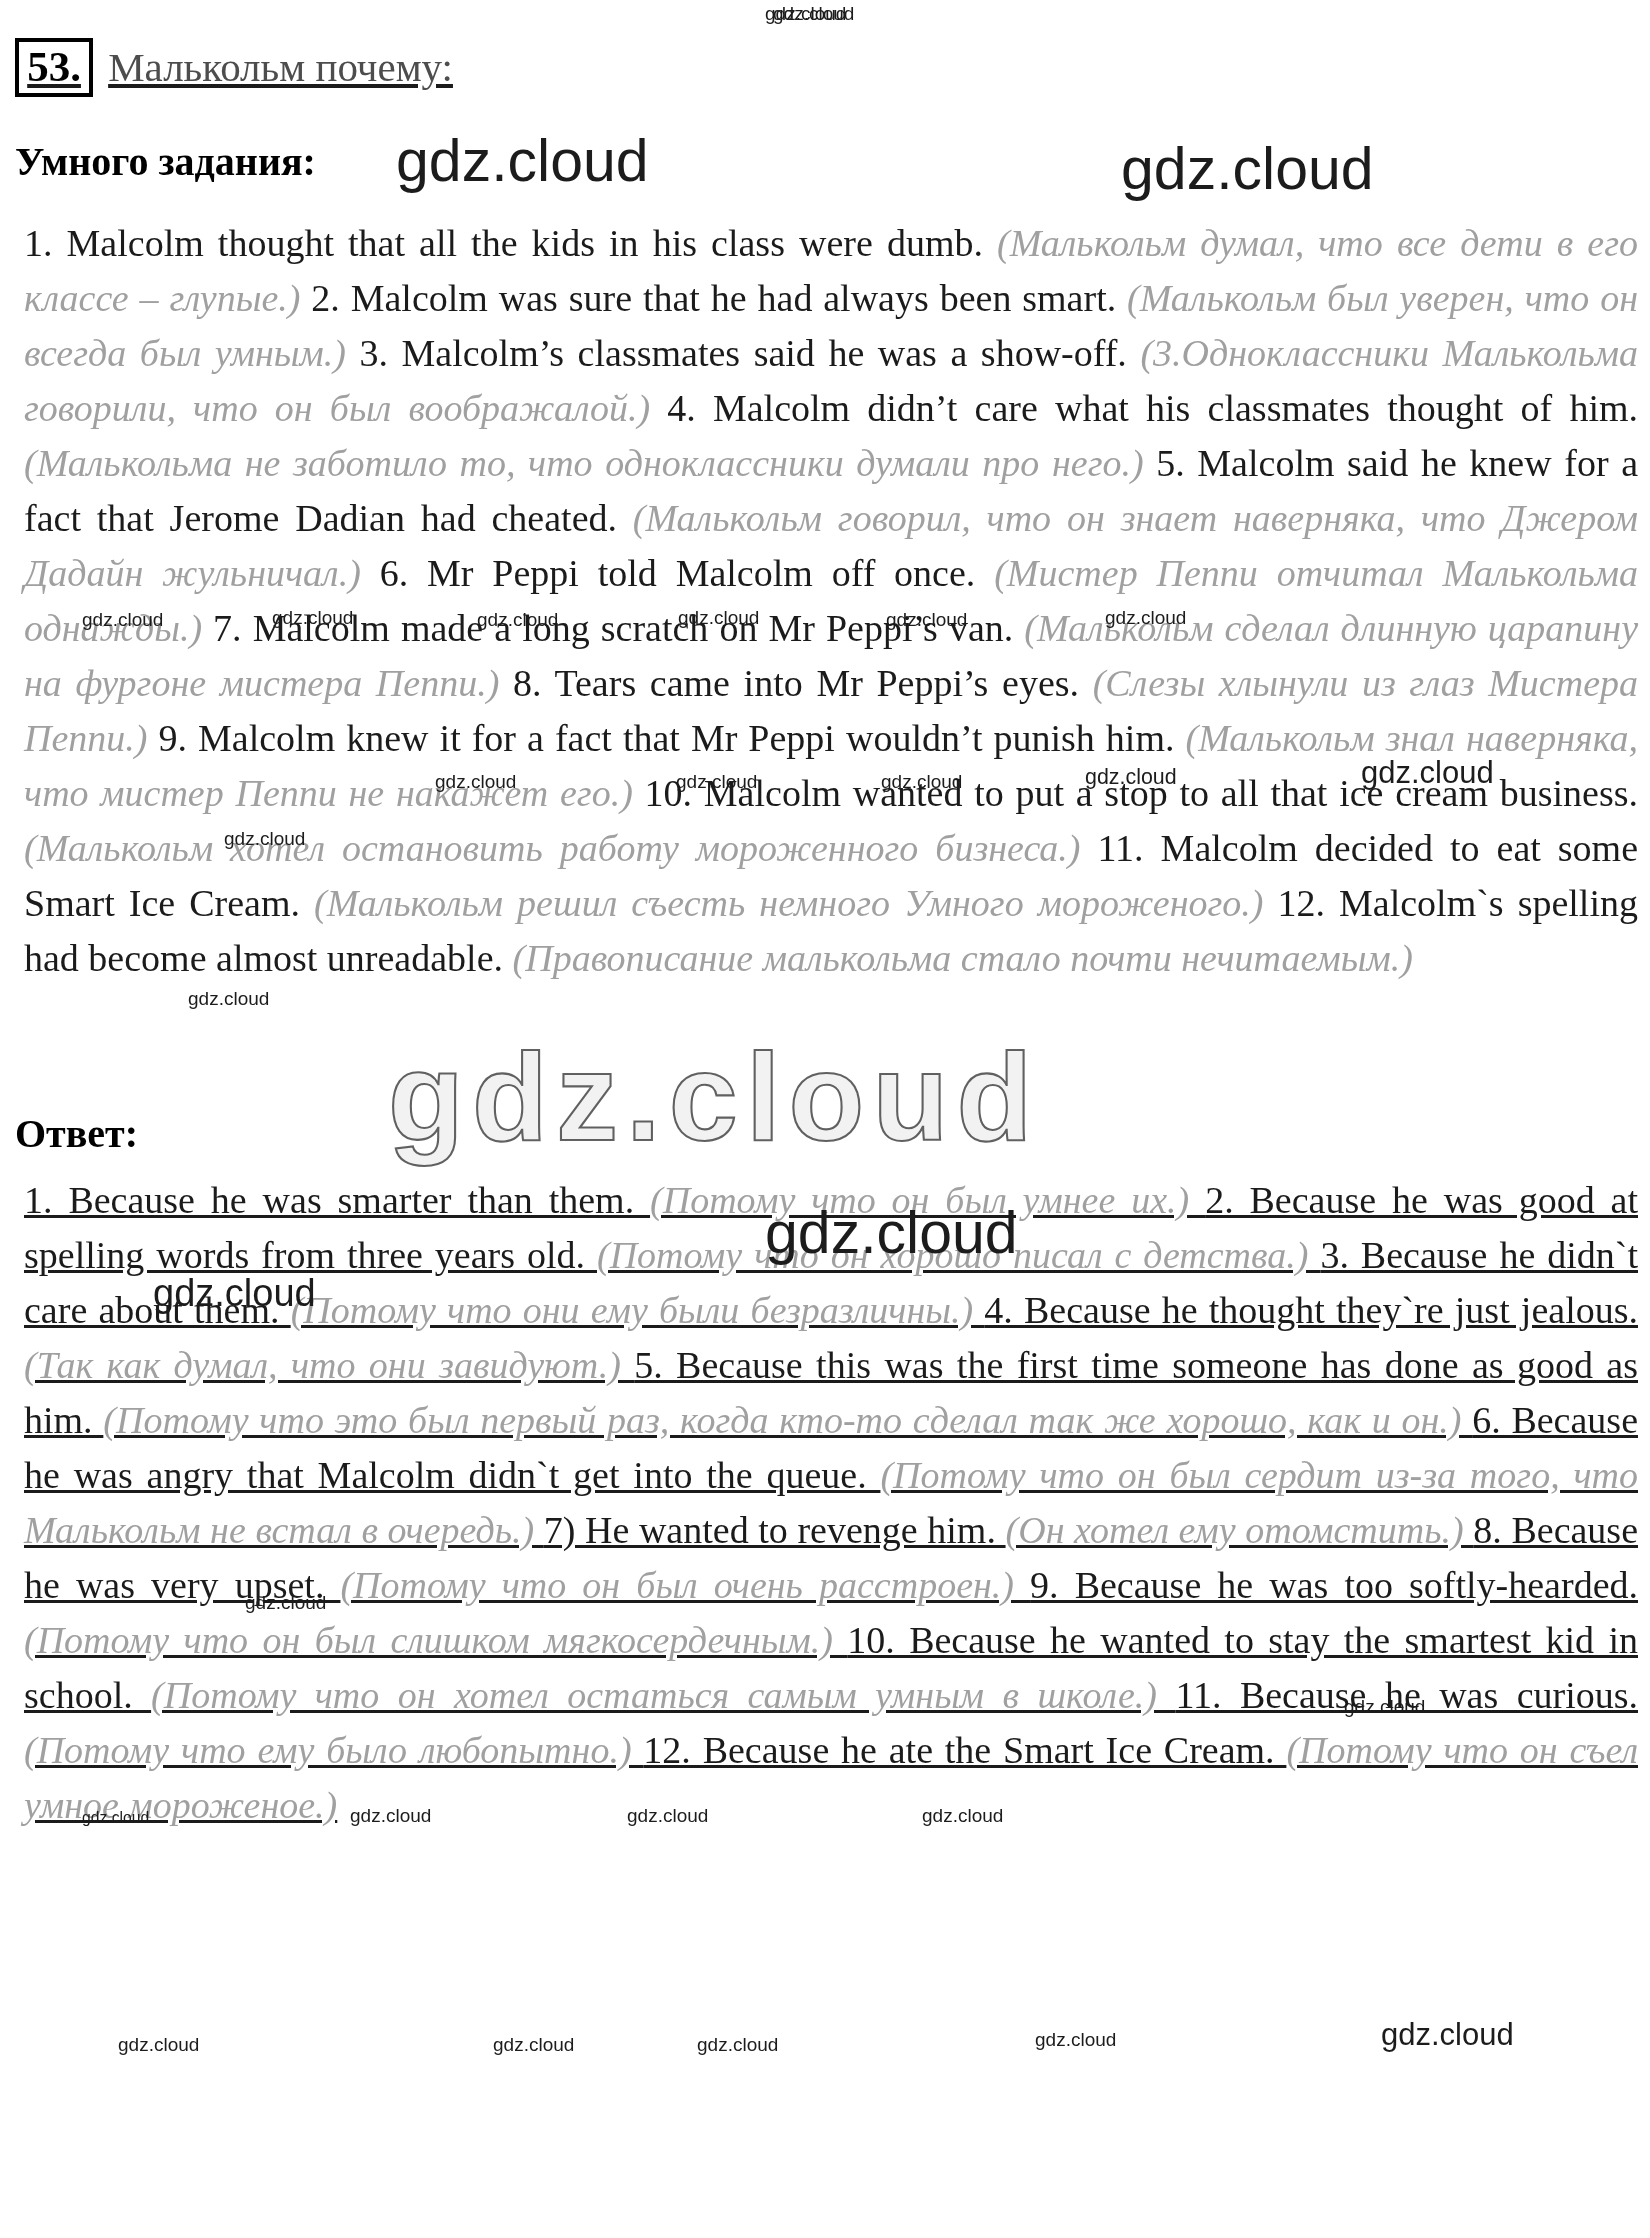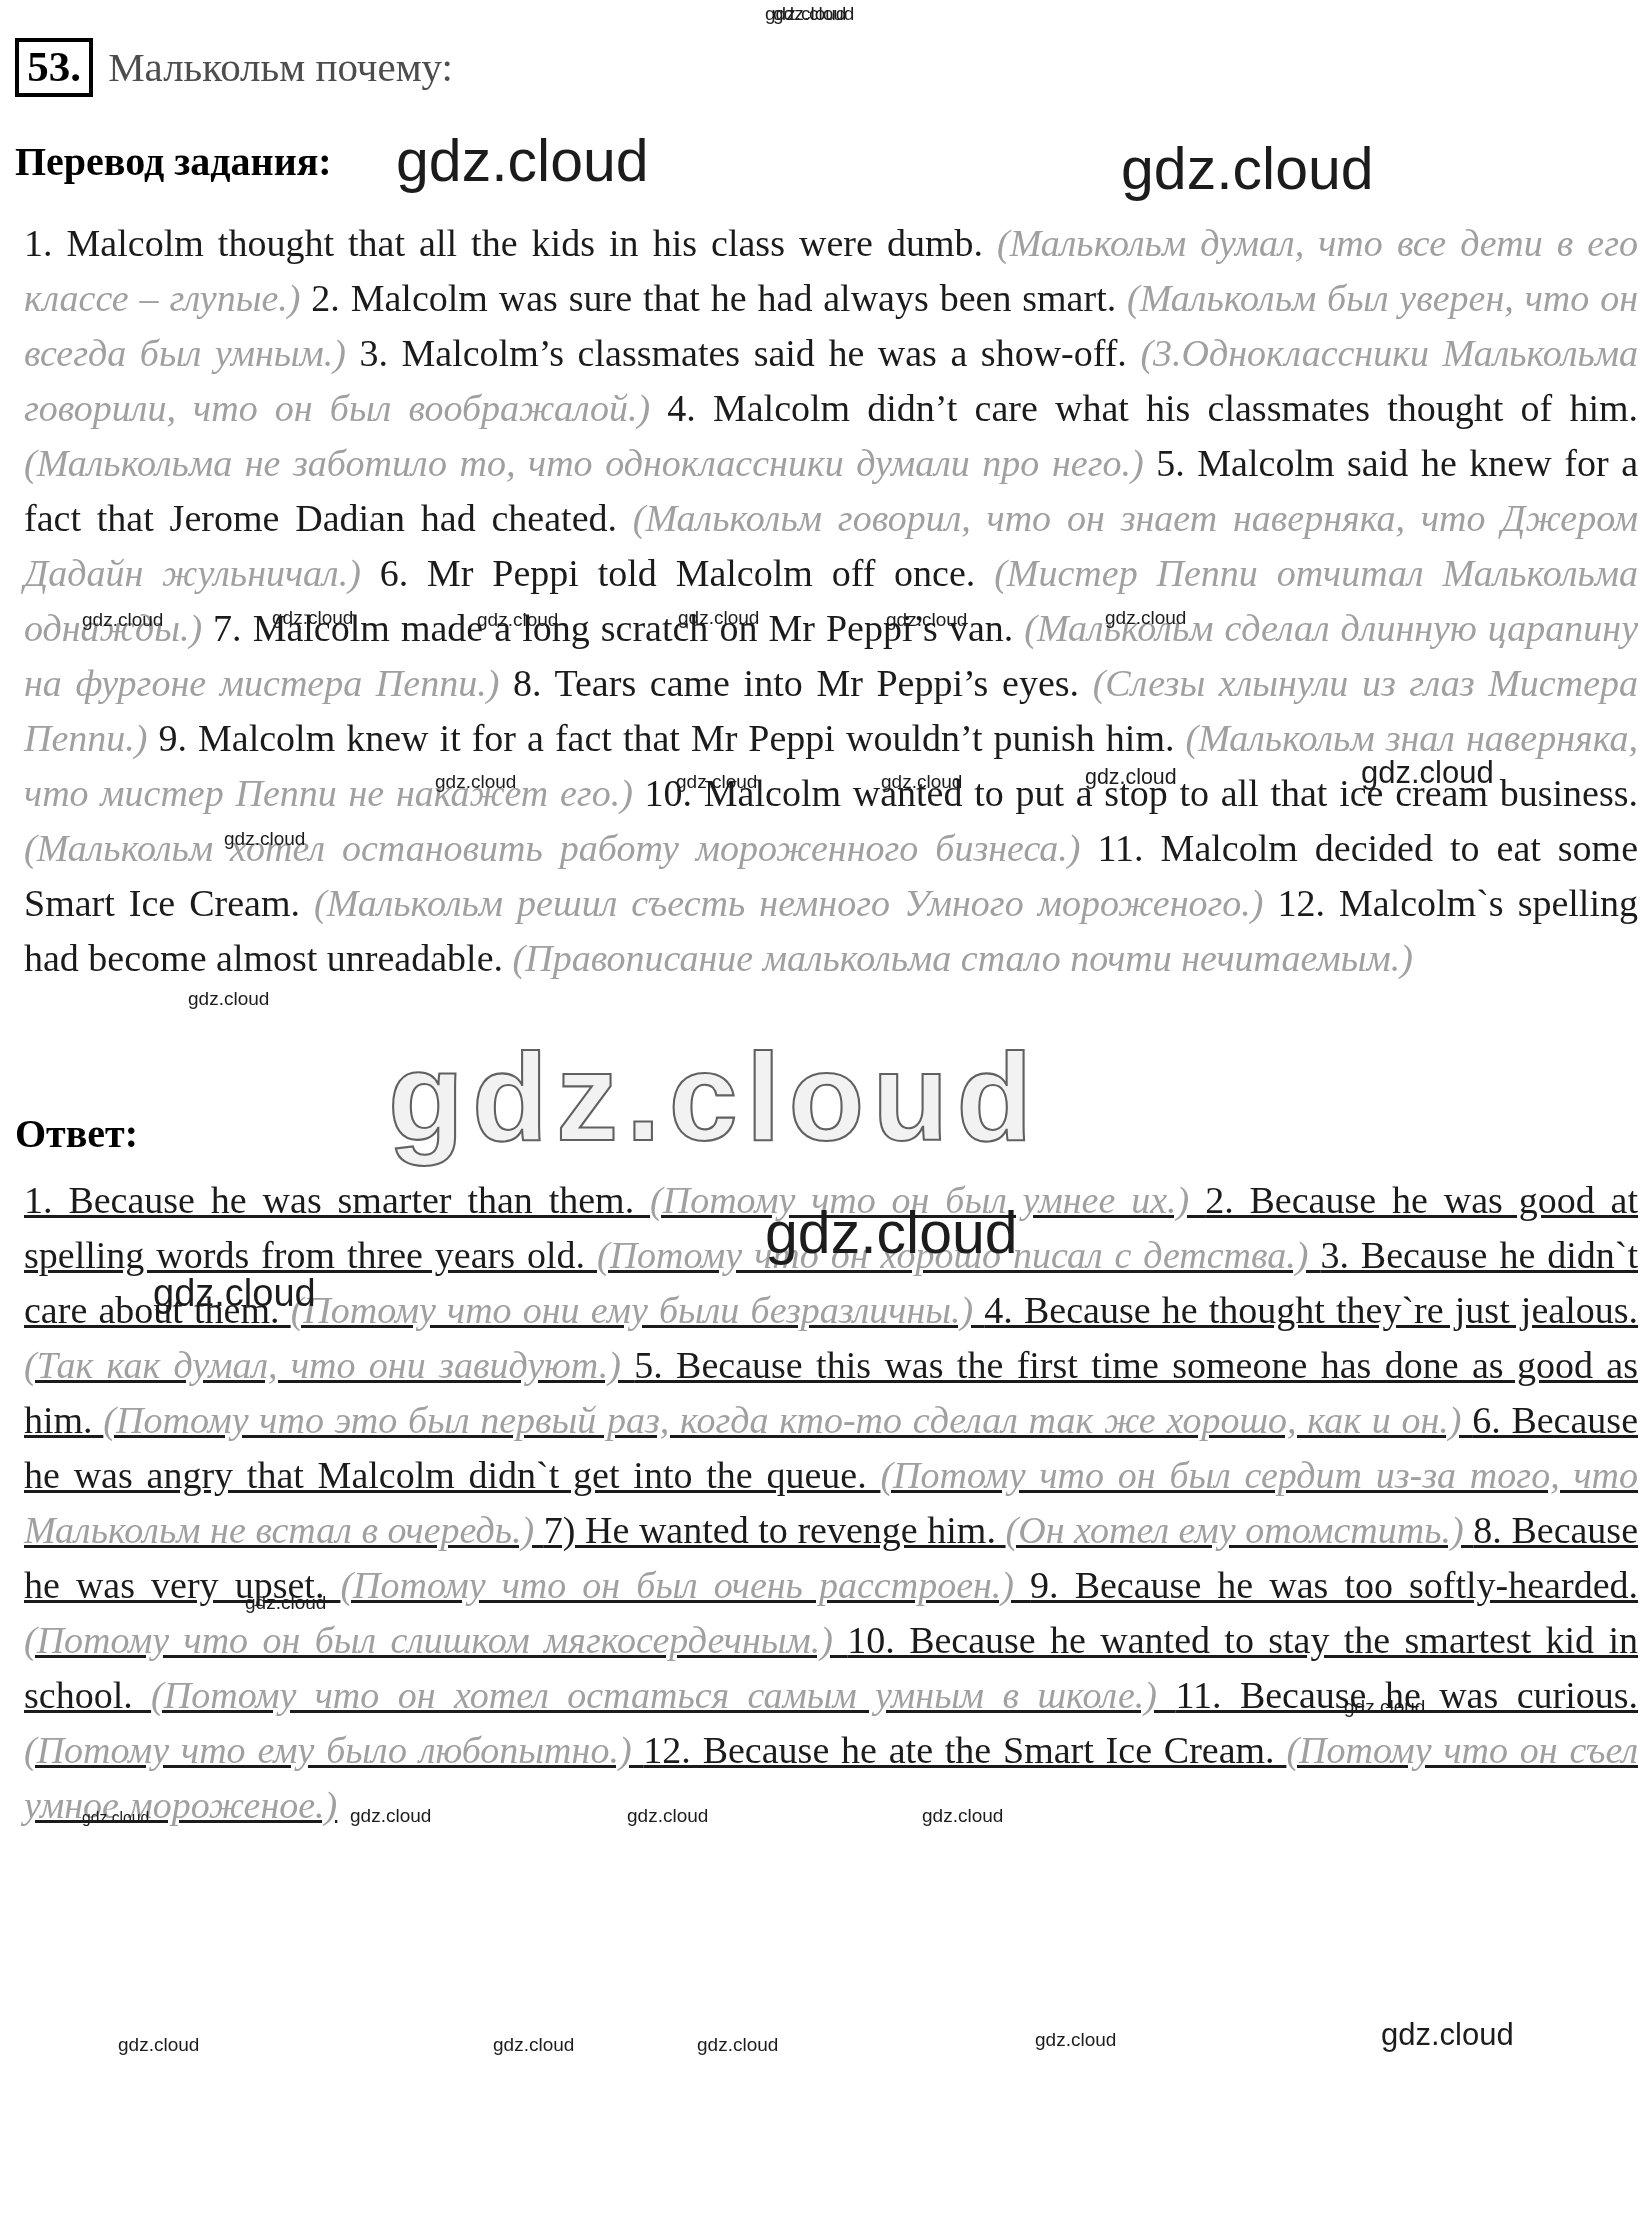--- a/index.html
+++ b/index.html
@@ -15,21 +15,21 @@
     font-family:"Liberation Serif","DejaVu Serif",serif;
     color:var(--body-text);
     overflow:hidden;
   }
   .page{
     position:relative;
     width:1651px;height:2239px;
     padding:38px 13px 0 15px;
   }
   .header{
-    display:flex;align-items:center;gap:15px;
+    display:flex;align-items:center;gap:15px;text-decoration:underline;
   }
   .task-num{
     display:inline-block;
     border:4.1px solid #000;
     padding:0 8.2px 1.6px 8.2px;
     font-weight:bold;
     font-size:43px;
     line-height:49px;
     color:#000;
   }
@@ -87,21 +87,21 @@
 </head>
 <body>
 
 <div class="page">
 
   <div class="header">
     <span class="task-num">53.</span>
     <span class="task-title">Малькольм почему:</span>
   </div>
 
-  <h2 class="section-heading">Перевод задания:</h2>
+  <h2 class="section-heading">Умного задания:</h2>
 
   <p class="body-text"><span class="en">1. Malcolm thought that all the kids in his class were dumb. </span><span class="ru">(Малькольм думал, что все дети в его классе – глупые.) </span><span class="en">2. Malcolm was sure that he had always been smart. </span><span class="ru">(Малькольм был уверен, что он всегда был умным.) </span><span class="en">3. Malcolm’s classmates said he was a show-off. </span><span class="ru">(3.Одноклассники Малькольма говорили, что он был воображалой.) </span><span class="en">4. Malcolm didn’t care what his classmates thought of him. </span><span class="ru">(Малькольма не заботило то, что одноклассники думали про него.) </span><span class="en">5. Malcolm said he knew for a fact that Jerome Dadian had cheated. </span><span class="ru">(Малькольм говорил, что он знает наверняка, что Джером Дадайн жульничал.) </span><span class="en">6. Mr Peppi told Malcolm off once. </span><span class="ru">(Мистер Пеппи отчитал Малькольма однажды.) </span><span class="en">7. Malcolm made a long scratch on Mr Peppi’s van. </span><span class="ru">(Малькольм сделал длинную царапину на фургоне мистера Пеппи.) </span><span class="en">8. Tears came into Mr Peppi’s eyes. </span><span class="ru">(Слезы хлынули из глаз Мистера Пеппи.) </span><span class="en">9. Malcolm knew it for a fact that Mr Peppi wouldn’t punish him. </span><span class="ru">(Малькольм знал наверняка, что мистер Пеппи не накажет его.) </span><span class="en">10. Malcolm wanted to put a stop to all that ice cream business. </span><span class="ru">(Малькольм хотел остановить работу мороженного бизнеса.) </span><span class="en">11. Malcolm decided to eat some Smart Ice Cream. </span><span class="ru">(Малькольм решил съесть немного Умного мороженого.) </span><span class="en">12. Malcolm`s spelling had become almost unreadable. </span><span class="ru">(Правописание малькольма стало почти нечитаемым.) </span></p>
 
   <h2 class="section-heading answer-heading">Ответ:</h2>
 
   <p class="body-text answer-paragraph"><span class="en">1. Because he was smarter than them. </span><span class="ru">(Потому что он был умнее их.) </span><span class="en">2. Because he was good at spelling words from three years old. </span><span class="ru">(Потому что он хорошо писал с детства.) </span><span class="en">3. Because he didn`t care about them. </span><span class="ru">(Потому что они ему были безразличны.) </span><span class="en">4. Because he thought they`re just jealous. </span><span class="ru">(Так как думал, что они завидуют.) </span><span class="en">5. Because this was the first time someone has done as good as him. </span><span class="ru">(Потому что это был первый раз, когда кто-то сделал так же хорошо, как и он.) </span><span class="en">6. Because he was angry that Malcolm didn`t get into the queue. </span><span class="ru">(Потому что он был сердит из-за того, что Малькольм не встал в очередь.) </span><span class="en">7) He wanted to revenge him. </span><span class="ru">(Он хотел ему отомстить.) </span><span class="en">8. Because he was very upset. </span><span class="ru">(Потому что он был очень расстроен.) </span><span class="en">9. Because he was too softly-hearded. </span><span class="ru">(Потому что он был слишком мягкосердечным.) </span><span class="en">10. Because he wanted to stay the smartest kid in school. </span><span class="ru">(Потому что он хотел остаться самым умным в школе.) </span><span class="en">11. Because he was curious. </span><span class="ru">(Потому что ему было любопытно.) </span><span class="en">12. Because he ate the Smart Ice Cream. </span><span class="ru">(Потому что он съел умное мороженое.) </span></p>
 
   <div class="watermark-layer">
       <span class="wm" style="left: 765px; top: 4.1px; font-size: 19px;">gdz.cloud</span>
       <span class="wm" style="left: 773px; top: 4.1px; font-size: 19px;">gdz.cloud</span>

